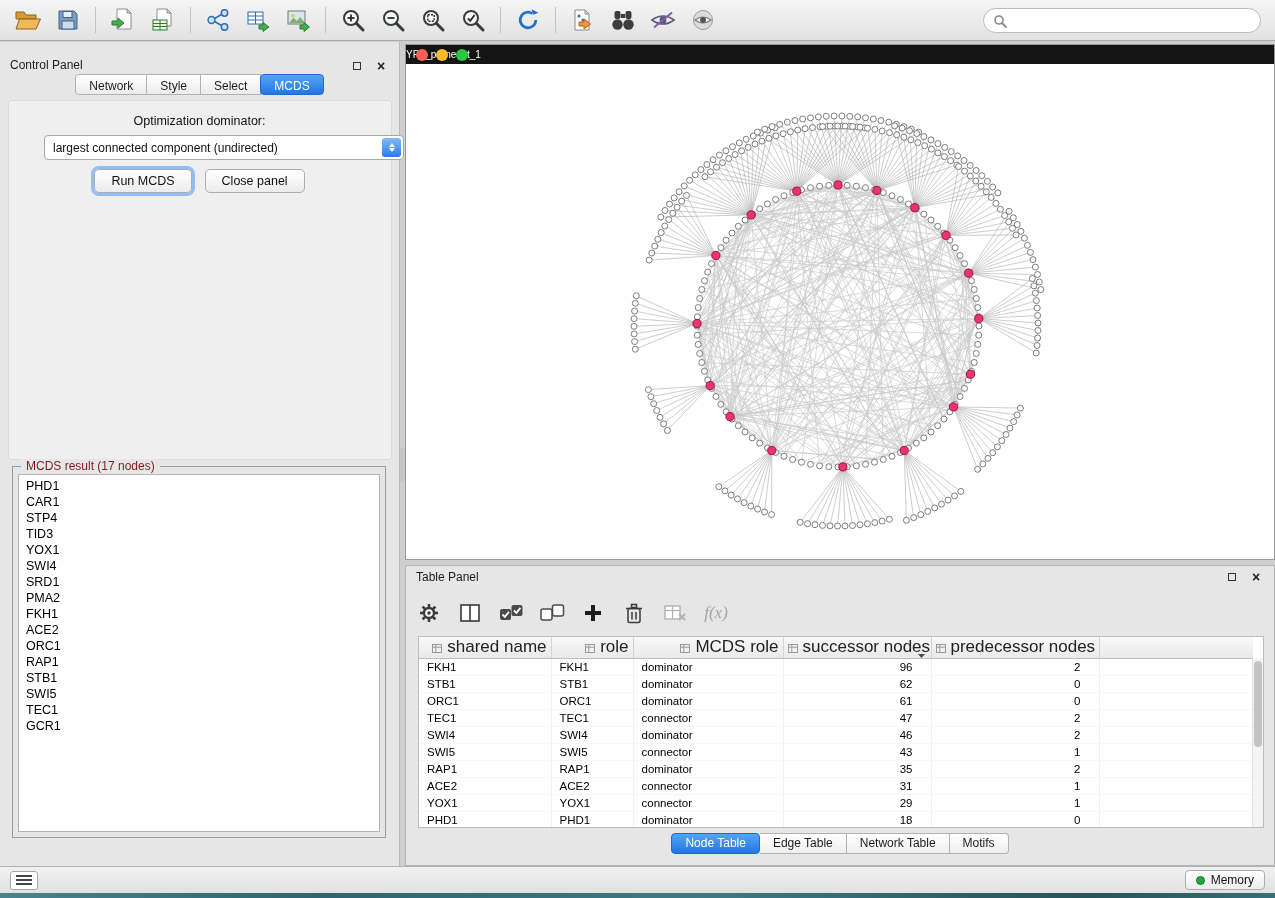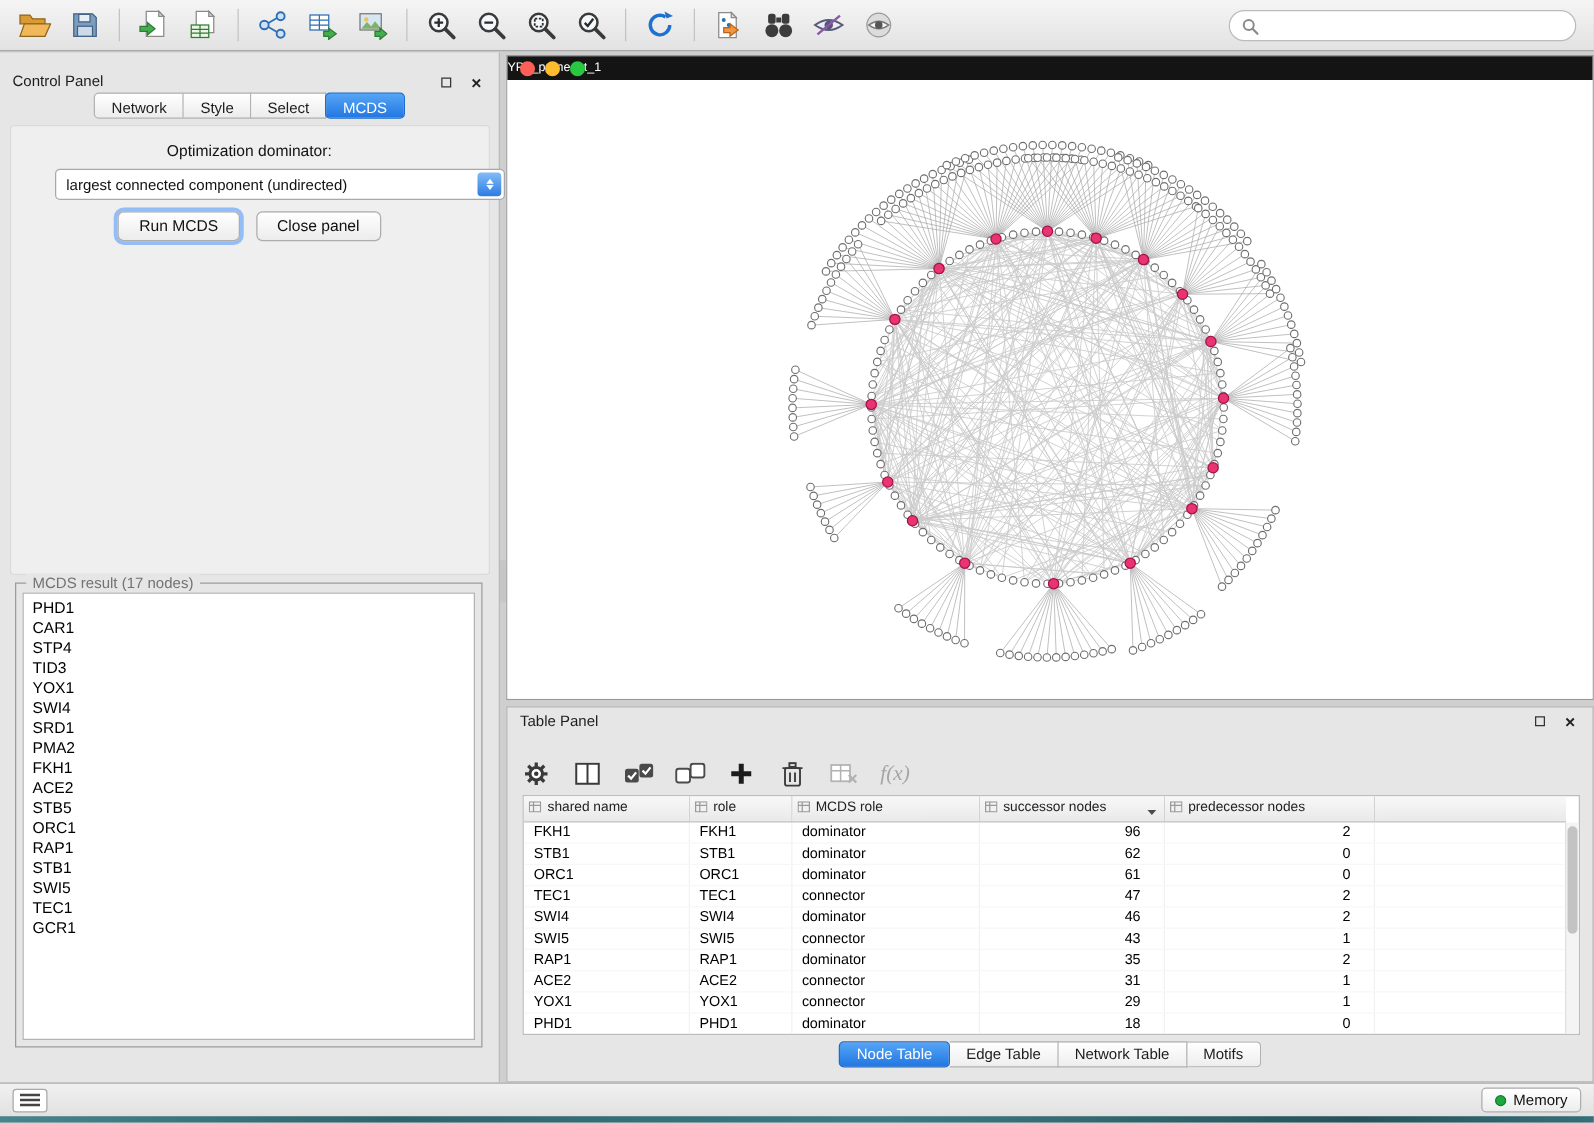--- a/index.html
+++ b/index.html
@@ -28,40 +28,40 @@
 .optlabel{position:absolute;left:0;top:72px;width:100%;text-align:center;font-size:12.5px;color:#111}
 .dropdown{position:absolute;left:44px;top:93px;width:360px;height:25px;background:#fff;border:1px solid #a8a8a8;border-radius:4px;font-size:12px;color:#111;display:flex;align-items:center;padding:0 8px}
 .dd-step{position:absolute;right:2px;top:2px;width:19px;height:19px;border-radius:3px;background:linear-gradient(#83bbf8,#2d7ce2);display:flex;flex-direction:column;align-items:center;justify-content:center;gap:1px}
 .dd-step i{width:0;height:0;border-left:3.5px solid transparent;border-right:3.5px solid transparent}
 .dd-step .up{border-bottom:4px solid #fff}
 .dd-step .down{border-top:4px solid #fff}
 .btnrow{position:absolute;left:0;top:127px;width:100%;display:flex;justify-content:center;gap:13px}
 .btn{height:24px;padding:0 16px;background:linear-gradient(#ffffff,#ececec);border:1px solid #adadad;border-radius:5px;font-size:12.5px;color:#111}
 .btn.focus{box-shadow:0 0 0 3px rgba(108,168,250,.7)}
 .group{position:absolute;left:12px;top:424px;width:374px;height:372px;border:1px solid #9c9c9c}
-.legend{position:absolute;top:-8px;left:8px;background:#e6e6e6;padding:0 5px;font-size:12px;color:#737373}
+.legend{position:absolute;top:-8px;left:8px;background:#e6e6e6;padding:0 5px;font-size:12px;color:#7f1d1d}
 .mcdslist{position:absolute;left:5px;top:7px;right:5px;bottom:5px;background:#fff;border:1px solid #b3b3b3;overflow:hidden;padding:3px 7px}
 .mcds-item{font-size:12.5px;line-height:16px;color:#000}
 
 
 .net{position:absolute;left:405px;top:44px;width:870px;height:516px;background:#fff;border:1px solid #979797}
 .net-title{height:19px;background:#141414;position:relative;display:flex;align-items:center;justify-content:flex-start;color:#fff;font-size:10px}
 .tl{position:absolute;left:10px;top:4px;display:flex;gap:8px}
 .tl i{width:12px;height:12px;border-radius:50%;display:block}
 .net-canvas{position:absolute;left:0;top:19px;width:868px;height:495px;background:#fff}
 
 
 .tpanel{position:absolute;left:405px;top:565px;width:870px;height:301px;background:#e6e6e6;border:1px solid #b5b5b5}
 .tp-head{height:22px;display:flex;align-items:center;padding:0 10px;font-size:12px;color:#1d1d1d}
-.tp-toolbar{position:absolute;left:10px;top:28px;height:38px;display:flex;align-items:flex-end;gap:15px}
+.tp-toolbar{position:absolute;left:10px;top:28px;height:38px;display:flex;align-items:center;gap:15px}
 .ttbtn{width:26px;height:26px;display:flex;align-items:center;justify-content:center}
 .fx{font-family:"Liberation Serif",serif;font-style:italic;font-size:17px;color:#a5a5a5}
 .tablebox{position:absolute;left:12px;top:70px;width:846px;height:192px;background:#fff;border:1px solid #bdbdbd;overflow:hidden}
 table{border-collapse:collapse;table-layout:fixed;width:834px}
-th{position:relative;height:20px;background:linear-gradient(#f8f8f8,#e9e9e9);border-right:1px solid #d2d2d2;border-bottom:1px solid #bdbdbd;font-weight:normal;font-size:11px;color:#222;text-align:left;padding:0 4px;white-space:nowrap;overflow:hidden}
+th{position:relative;height:20px;background:linear-gradient(#f8f8f8,#e9e9e9);border-right:1px solid #d2d2d2;border-bottom:1px solid #bdbdbd;font-weight:normal;font-size:17px;color:#222;text-align:right;padding:0 4px;white-space:nowrap;overflow:hidden}
 th.filler{border-right:none}
 .hic{display:inline-block;vertical-align:-1px;margin-right:5px}
 .chev{position:absolute;right:5px;top:7px}
 td{height:16px;line-height:16px;font-size:11.5px;color:#000;padding:0 8px;border-right:1px solid #f1f1f1;border-bottom:1px solid #f7f7f7;white-space:nowrap;overflow:hidden}
 td.num{text-align:right;padding-right:18px}
 .vscroll{position:absolute;right:0;top:21px;width:11px;bottom:0;background:#f4f4f4;border-left:1px solid #e0e0e0}
 .vthumb{position:absolute;left:1px;top:3px;width:8px;height:86px;background:#c3c3c3;border-radius:4px}
 .bottom-tabs{position:absolute;left:0;top:267px;width:100%;display:flex;justify-content:center}
 .btab{font-size:12px;height:21px;line-height:19px;padding:0 13px;background:linear-gradient(#ffffff,#eeeeee);border:1px solid #b2b2b2;border-left:none;color:#1d1d1d}
 .btab.first{border-left:1px solid #b2b2b2;border-radius:4px 0 0 4px}
@@ -260,21 +260,20 @@
           <div class="mcds-item">PHD1</div>
           <div class="mcds-item">CAR1</div>
           <div class="mcds-item">STP4</div>
           <div class="mcds-item">TID3</div>
           <div class="mcds-item">YOX1</div>
           <div class="mcds-item">SWI4</div>
           <div class="mcds-item">SRD1</div>
           <div class="mcds-item">PMA2</div>
           <div class="mcds-item">FKH1</div>
           <div class="mcds-item">ACE2</div>
-          <div class="mcds-item">STB5</div>
           <div class="mcds-item">ORC1</div>
           <div class="mcds-item">RAP1</div>
           <div class="mcds-item">STB1</div>
           <div class="mcds-item">SWI5</div>
           <div class="mcds-item">TEC1</div>
           <div class="mcds-item">GCR1</div>
         </div>
     </div>
   </div>
 

